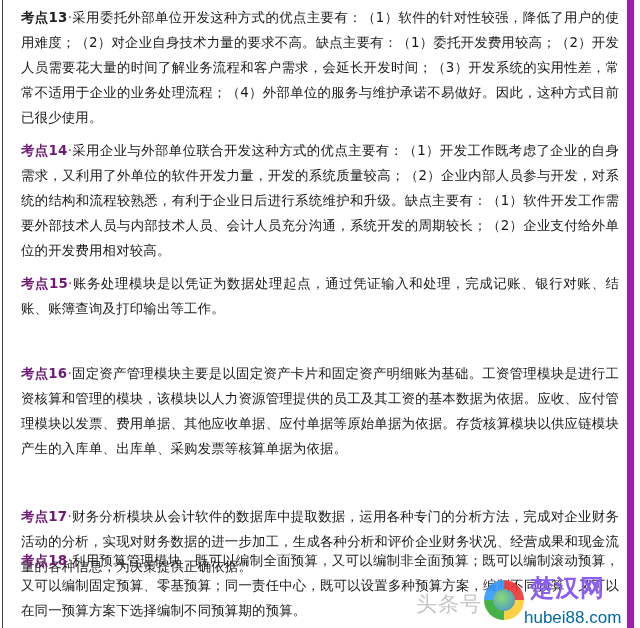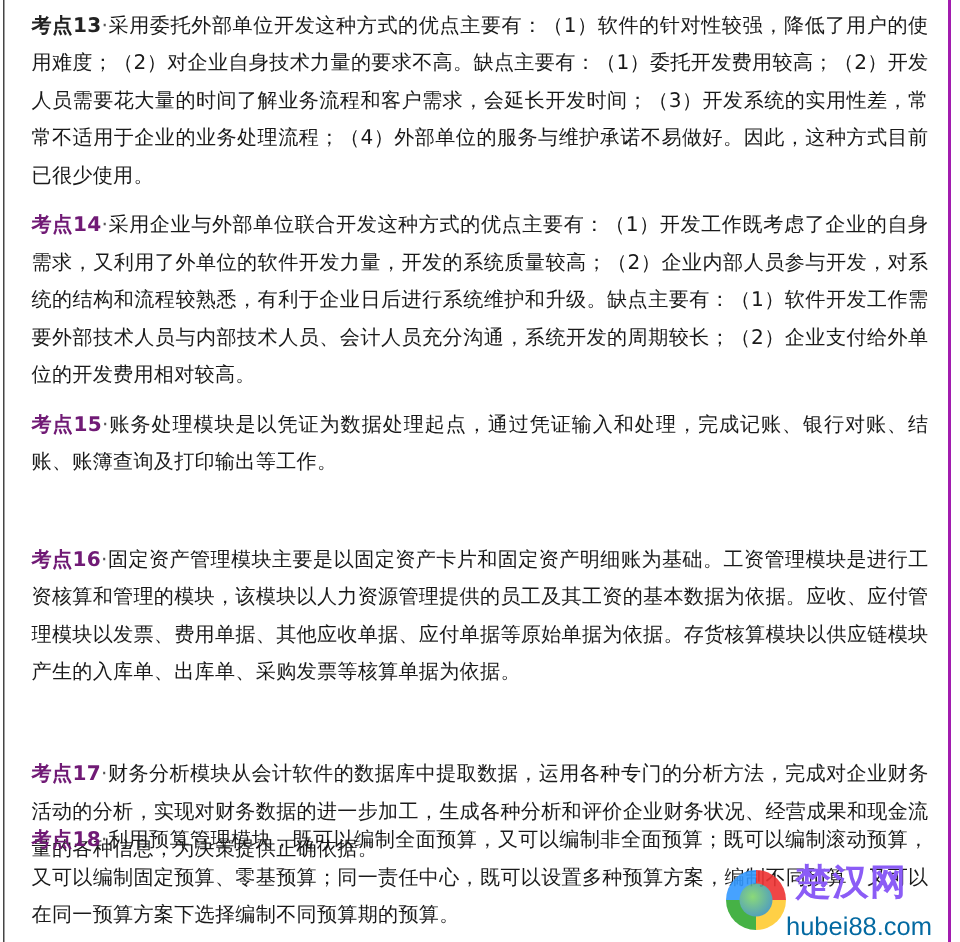--- a/index.html
+++ b/index.html
@@ -14,21 +14,21 @@
     position: relative;
     font-family: "DejaVu Sans", "Liberation Sans", sans-serif;
   }
   .frame {
     position: absolute;
     left: 2px;
     top: 0;
     width: 632px;
     height: 628px;
     border-left: 1px solid #444444;
-    border-right: 2px solid #a21caf;
+    border-right: 7px solid #a21caf;
     box-sizing: border-box;
     background: #ffffff;
   }
   .content {
     position: absolute;
     left: 18px;
     top: 5px;
     width: 598px;
   }
   .para {
@@ -132,16 +132,17 @@
     </p>
 
     <p class="para p18">
       <span class="label red">考点18</span><span class="sep">·</span><span>利用预算管理模块，既可以编制全面预算，又可以编制非全面预算；既可以编制滚动预算，又可以编制固定预算、零基预算；同一责任中心，既可以设置多种预算方案，编制不同预算，又可以在同一预算方案下选择编制不同预算期的预算。</span>
     </p>
 
   </div>
 </div>
 
 <div class="watermark">
+  <span class="wm-toutiao">头条号</span>
   <span class="wm-logo"></span>
   <span class="wm-title">楚汉网</span>
   <span class="wm-url">hubei88.com</span>
 </div>
 
 </body></html>

